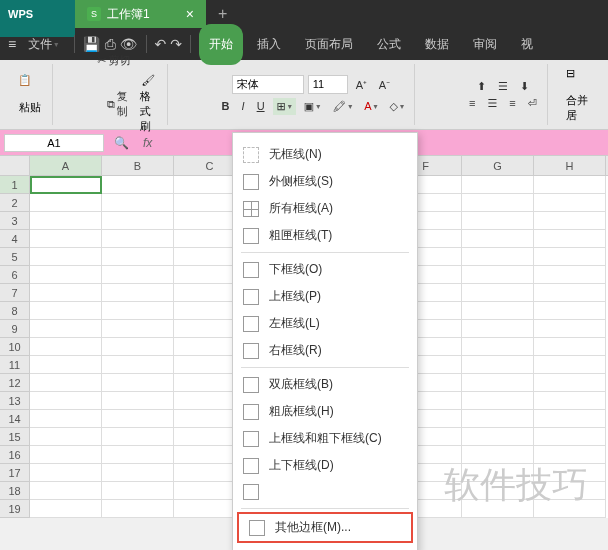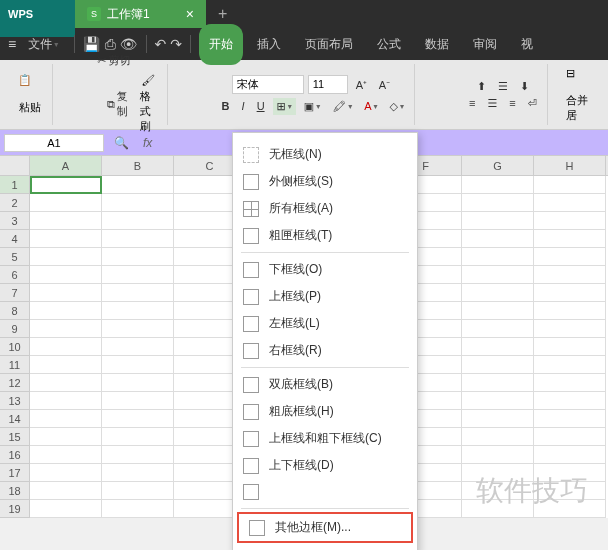--- a/index.html
+++ b/index.html
@@ -27,21 +27,21 @@
 .tool-group:last-child { border-right: none; }
 .tool-row { display: flex; gap: 4px; margin-left: 36px; }
 .tool-btn { padding: 2px 4px; cursor: pointer; display: flex; align-items: center; gap: 2px; font-size: 11px; color: #333; }
 .tool-btn-lg { display: flex; flex-direction: column; align-items: center; padding: 4px; cursor: pointer; gap: 2px; font-size: 11px; }
 .tool-icon-lg { width: 24px; height: 24px; }
 .font-select { border: 1px solid #ccc; background: #fff; padding: 2px 4px; font-size: 11px; width: 72px; }
 .size-select { border: 1px solid #ccc; background: #fff; padding: 2px 4px; font-size: 11px; width: 40px; }
 .dd-arrow { font-size: 8px; color: #666; }
 
 
-.formula-bar { height: 26px; background: #c4b5fd; border-bottom: 1px solid #ccc; display: flex; align-items: center; }
+.formula-bar { height: 26px; background: #f9a8d4; border-bottom: 1px solid #ccc; display: flex; align-items: center; }
 .name-box { width: 100px; border: 1px solid #ccc; margin: 2px 4px; padding: 2px 8px; background: #fff; text-align: center; font-size: 11px; }
 .fx-label { padding: 0 8px; color: #666; font-style: italic; }
 
 
 .grid-area { position: relative; background: #fff; }
 .col-headers { display: flex; height: 20px; background: #e8e8e8; border-bottom: 1px solid #ccc; }
 .corner-cell { width: 30px; border-right: 1px solid #ccc; background: #e8e8e8; }
 .col-header { width: 72px; border-right: 1px solid #ccc; display: flex; align-items: center; justify-content: center; color: #555; font-size: 11px; }
 .col-header.active { background: #d4e6d4; }
 .grid-row { display: flex; height: 18px; }
@@ -54,21 +54,21 @@
 .dropdown { position: absolute; top: 132px; left: 232px; width: 186px; background: #fff; border: 1px solid #ccc; box-shadow: 2px 2px 8px rgba(0,0,0,0.2); z-index: 100; padding: 8px 0; }
 .dropdown-item { display: flex; align-items: center; padding: 5px 10px; cursor: pointer; gap: 10px; font-size: 12px; color: #333; }
 .dropdown-sep { height: 1px; background: #ddd; margin: 3px 8px; }
 .dd-icon { width: 16px; height: 16px; border: 1px solid #999; display: inline-block; position: relative; }
 .dd-icon.none { border: 1px dashed #bbb; }
 .dd-icon.all::before { content: ""; position: absolute; inset: 0; border-top: 1px solid #999; top: 50%; }
 .dd-icon.all::after { content: ""; position: absolute; inset: 0; border-left: 1px solid #999; left: 50%; }
 .highlight-box { border: 2px solid #e74c3c; margin: 2px 4px; }
 
 
-.watermark { position: absolute; right: 20px; bottom: 40px; font-size: 28px; color: #ccc; z-index: 50; pointer-events: none; }
+.watermark { position: absolute; right: 20px; bottom: 40px; font-size: 36px; color: #ccc; z-index: 50; pointer-events: none; }
 </style>
 </head>
 <body>
 
 <div class="titlebar">
   <div class="logo">WPS</div>
   <div class="tab-active">
     <span class="doc-icon">S</span>
     <span>工作簿1</span>
     <span class="tab-close">×</span>

